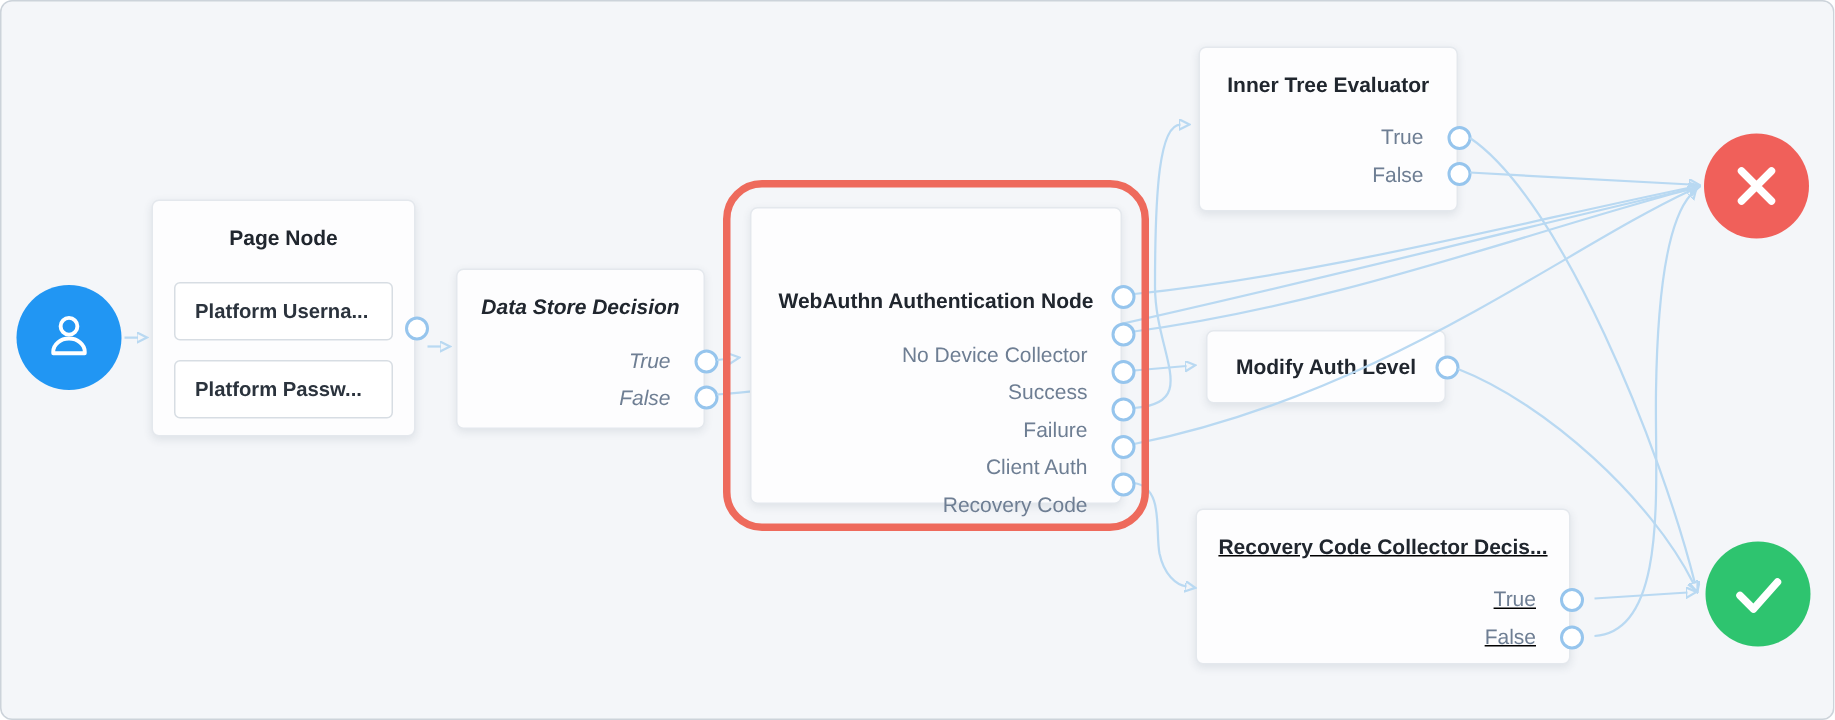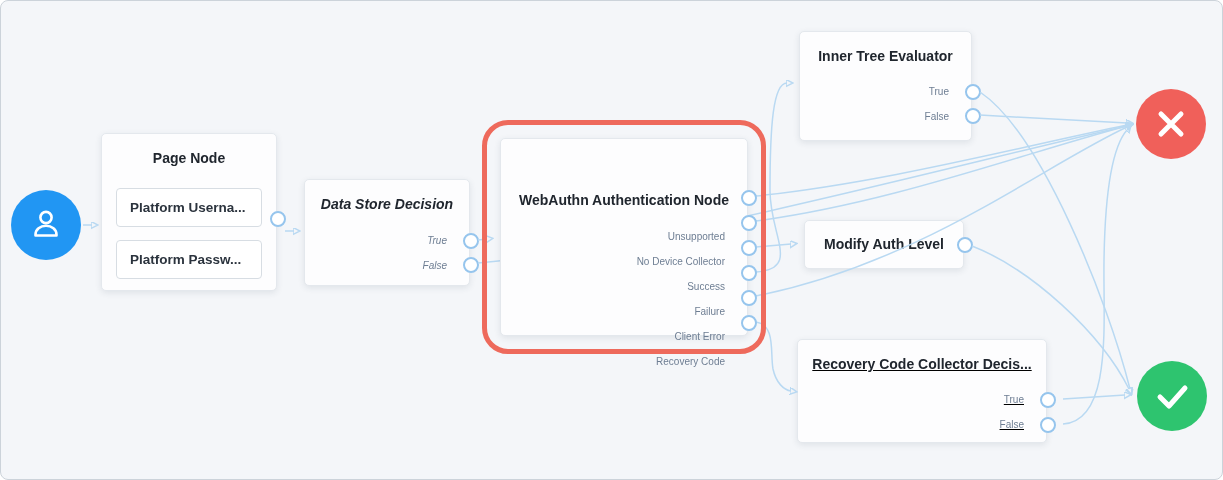--- a/index.html
+++ b/index.html
@@ -13,21 +13,21 @@
   
   .card{
     position:absolute;background:#fdfdfe;border:1px solid #e4e8ed;border-radius:5px;
     box-shadow:0 2px 6px rgba(40,60,80,0.10);z-index:1;box-sizing:border-box;
   }
   .card .title{
     font-size:14px;font-weight:700;color:#20262e;text-align:center;line-height:21px;
     white-space:nowrap;overflow:hidden;
   }
   .outcome{
-    font-size:10px;color:#6e7e93;text-align:right;height:25px;line-height:25px;
+    font-size:14px;color:#6e7e93;text-align:right;height:25px;line-height:25px;
     padding-right:22px;white-space:nowrap;
   }
   .port{
     position:absolute;width:12px;height:12px;border:2px solid #96c5ed;border-radius:50%;
     background:#ffffff;z-index:4;
   }
   
   .page-item{
     margin:0 14px;height:37px;line-height:37px;background:#ffffff;border:1px solid #d7dde3;
     border-radius:4px;font-size:13.5px;font-weight:600;color:#2b333d;padding-left:13px;
@@ -109,25 +109,24 @@
   <div class="card" id="node-datastore">
     <div class="title">Data Store Decision</div>
     <div class="outcome">True</div>
     <div class="outcome">False</div>
     <div class="port" style="left:158px;top:53px;"></div>
     <div class="port" style="left:158px;top:77px;"></div>
   </div>
 
   <div class="card" id="node-webauthn">
     <div class="title">WebAuthn Authentication Node</div>
-    <div class="outcome">Unsupported</div>
     <div class="outcome">No Device Collector</div>
     <div class="outcome">Success</div>
     <div class="outcome">Failure</div>
-    <div class="outcome">Client Error</div>
+    <div class="outcome">Client Auth</div>
     <div class="outcome">Recovery Code</div>
     <div class="port" style="left:240px;top:51px;"></div>
     <div class="port" style="left:240px;top:76px;"></div>
     <div class="port" style="left:240px;top:101px;"></div>
     <div class="port" style="left:240px;top:126px;"></div>
     <div class="port" style="left:240px;top:151px;"></div>
     <div class="port" style="left:240px;top:176px;"></div>
   </div>
 
   <div class="card" id="node-innertree">

